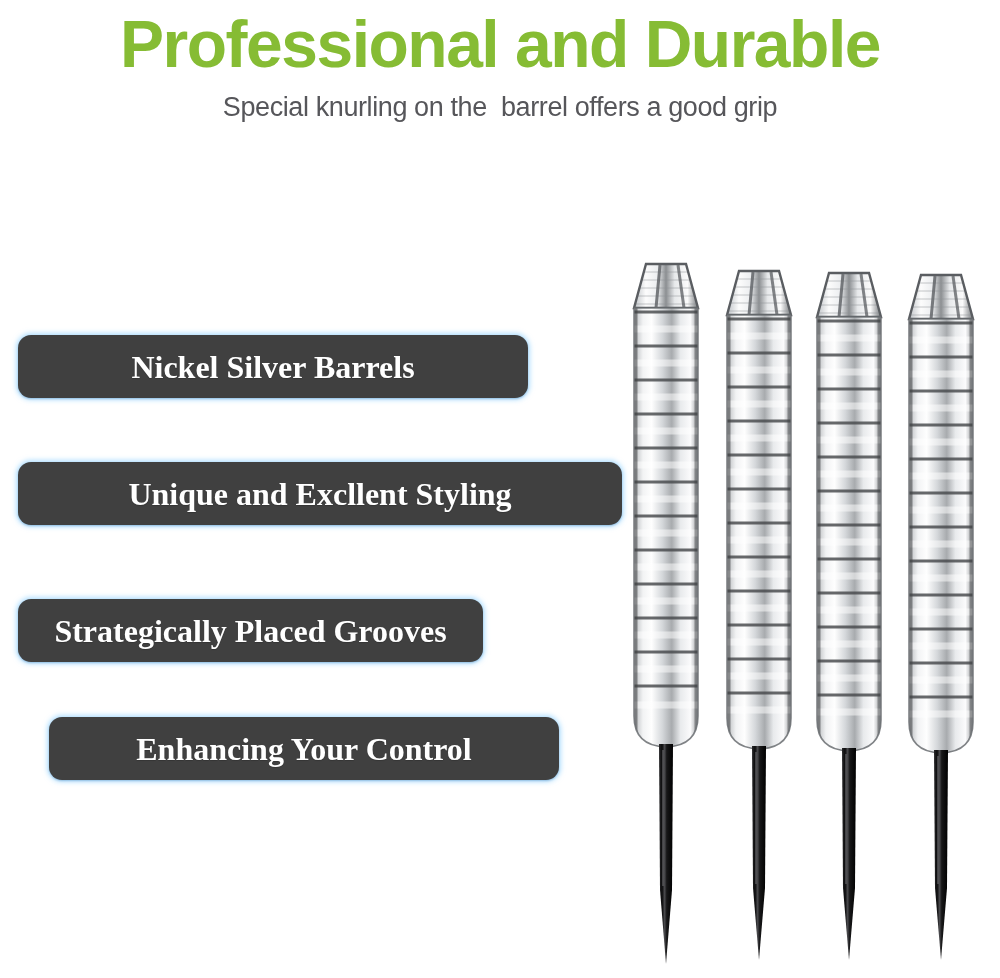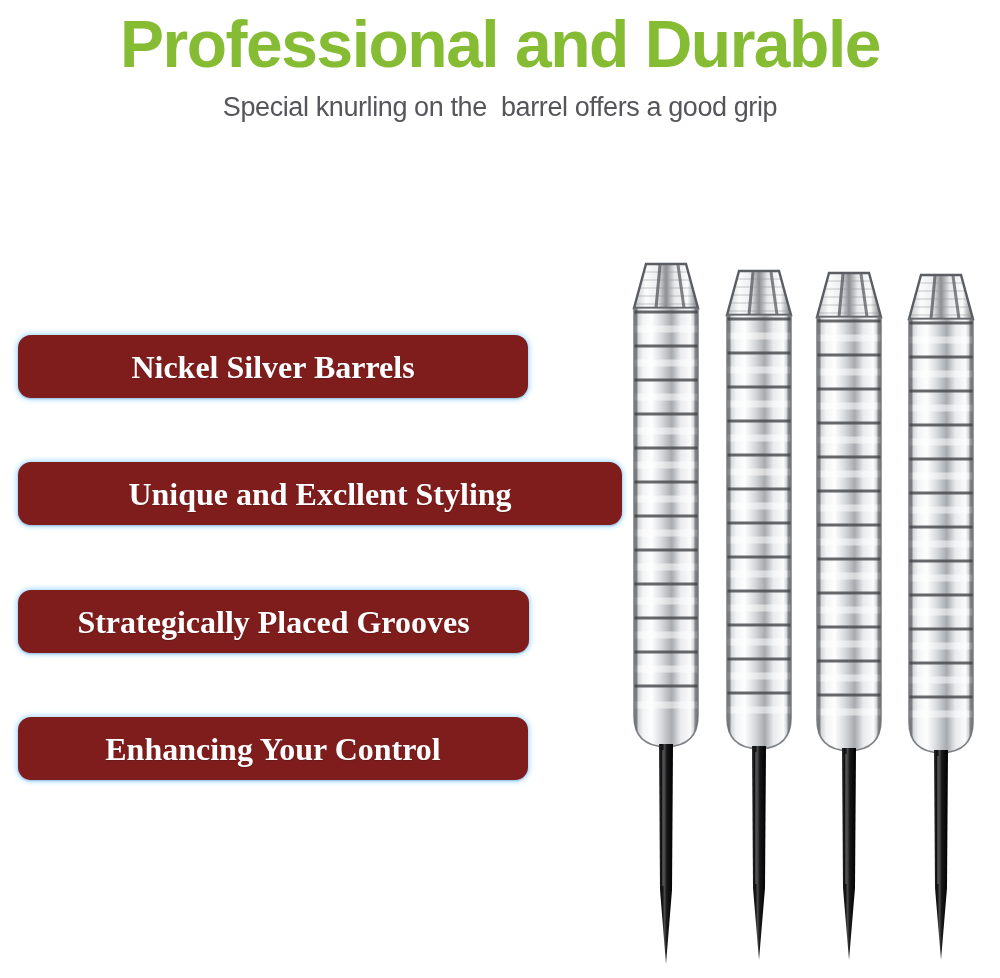--- a/index.html
+++ b/index.html
@@ -66,21 +66,21 @@
     left: 18px;
     top: 335px;
     width: 520px;
     height: 448px;
   }
 
   .feature-pill {
     position: absolute;
     left: 0;
     height: 63px;
-    background: #7f1d1d;
+    background: #404040;
     border-radius: 13px;
     box-shadow: 0 0 5px 2px rgba(120, 200, 255, 0.55),
                 0 1px 2px rgba(0, 60, 120, 0.35);
     display: flex;
     align-items: center;
     justify-content: center;
     box-sizing: border-box;
     padding: 0 14px;
   }
 
@@ -90,22 +90,22 @@
     font-size: 32px;
     line-height: 34px;
     color: #ffffff;
     text-align: center;
     white-space: nowrap;
     text-shadow: 0 1px 1px rgba(0, 0, 0, 0.18);
   }
 
   #pill-0 { top: 0px;   width: 510px; }
   #pill-1 { top: 127px; width: 604px; }
-  #pill-2 { top: 255px; width: 511px; }
-  #pill-3 { top: 382px; width: 510px; }
+  #pill-2 { top: 264px; width: 465px; }
+  #pill-3 { top: 382px; width: 510px; margin-left: 31px; }
 
   
   #darts {
     position: absolute;
     left: 600px;
     top: 250px;
     width: 400px;
     height: 728px;
   }
 

